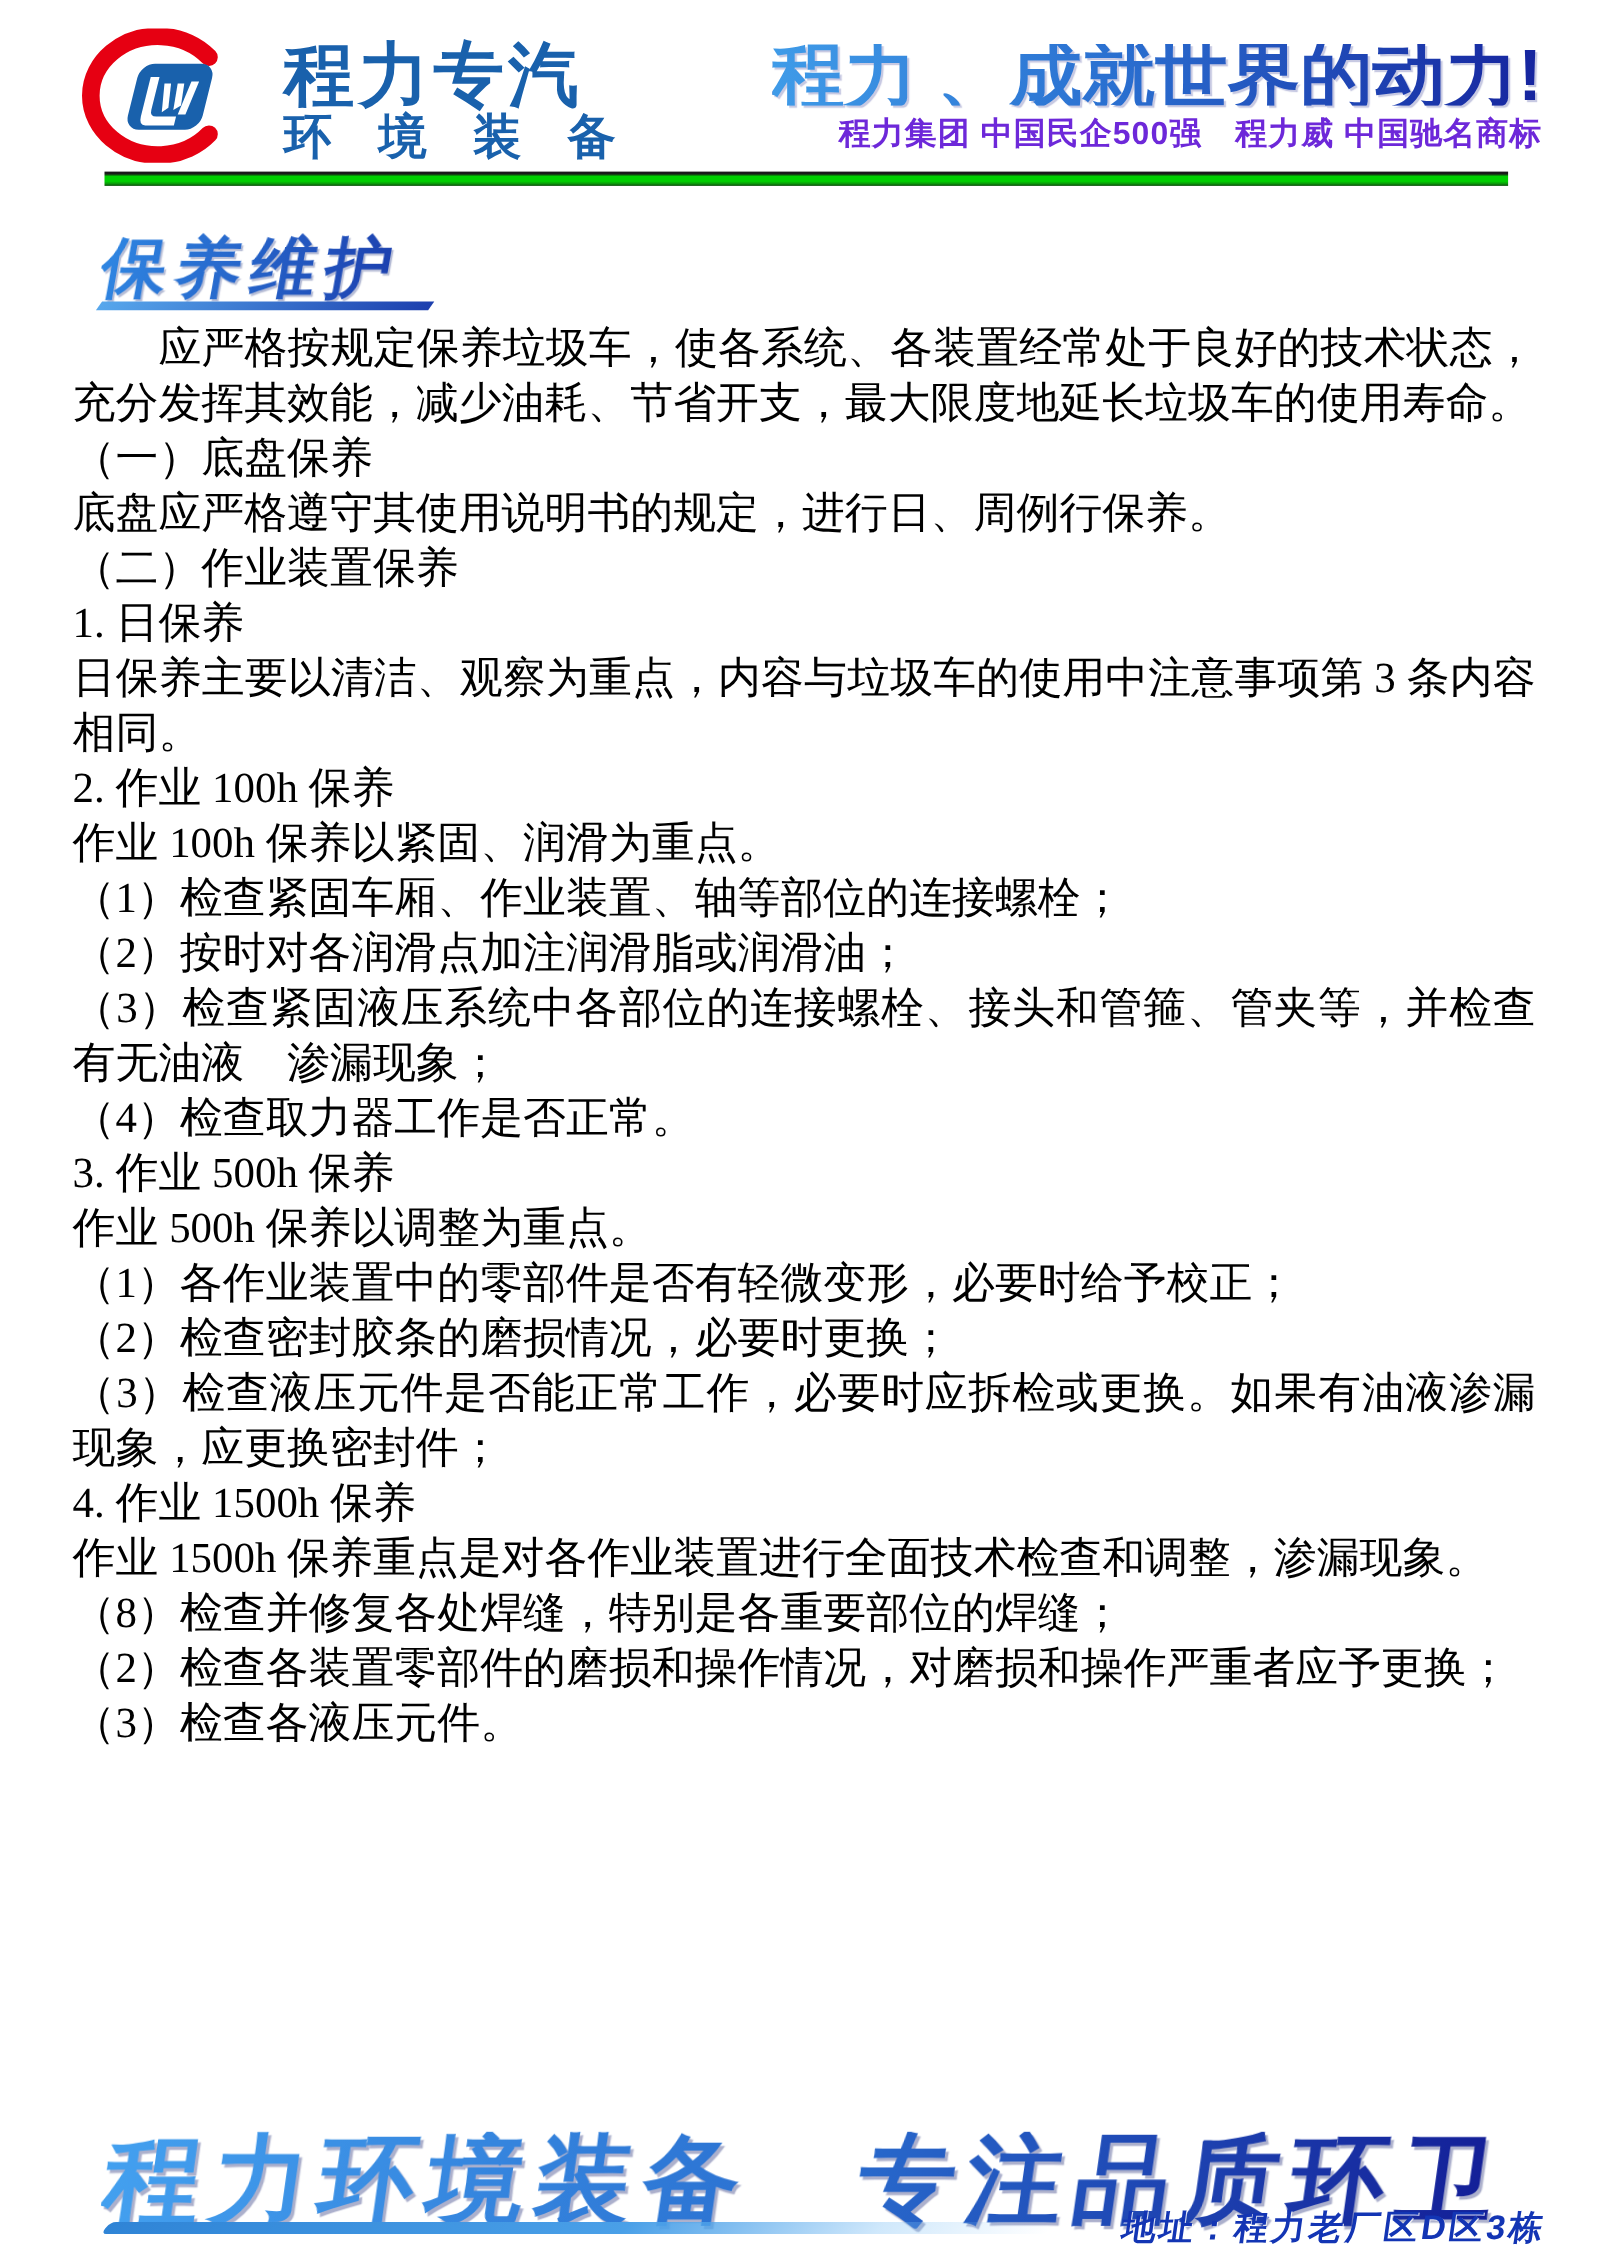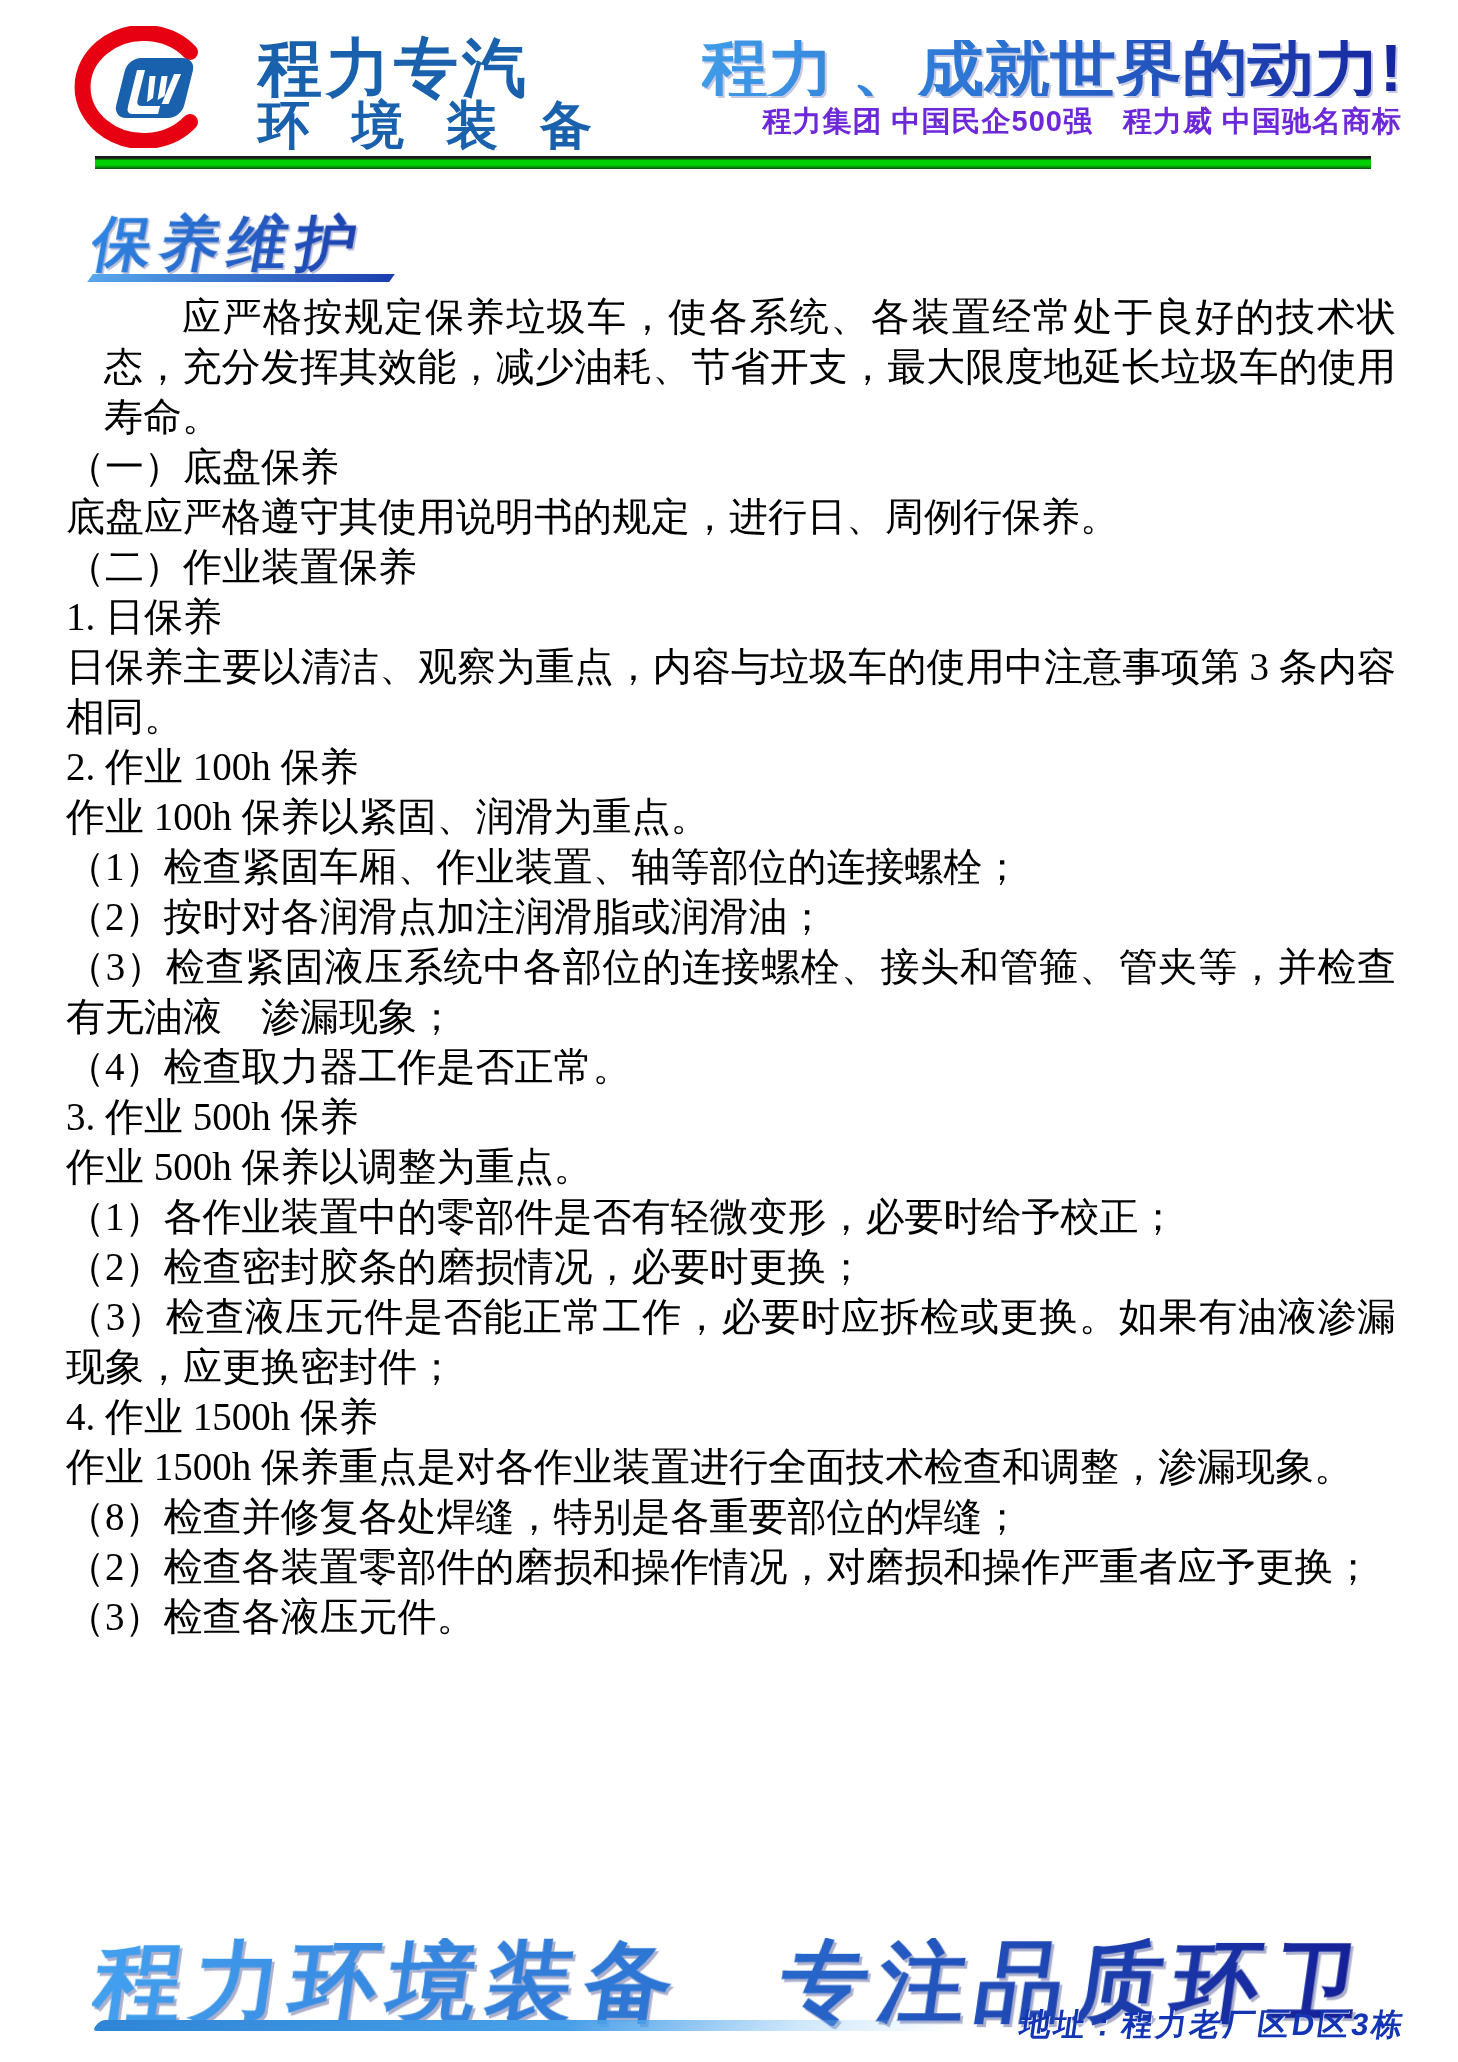--- a/index.html
+++ b/index.html
@@ -16,21 +16,21 @@
 
   
   .header { position: absolute; left: 0; top: 0; width: 100%; height: 156px; padding-left: 14px; }
   .emblem { position: absolute; left: 74px; top: 26px; width: 142px; height: 122px; }
   .brand-text { position: absolute; left: 258px; top: 36px; width: 320px; }
   .brand-name {
     font-size: 64px; font-weight: bold; color: #1961ac;
     letter-spacing: 4px; line-height: 64px; white-space: nowrap;
   }
   .brand-sub {
-    margin-top: 4px; font-size: 52px; font-weight: bold; color: #1961ac;
+    margin-top: 4px; font-size: 44px; font-weight: bold; color: #1961ac;
     letter-spacing: 42px; line-height: 42px; white-space: nowrap; text-align: right;
   }
   .head-right { position: absolute; right: 56px; top: 40px; text-align: right; }
   .slogan {
     font-size: 66px; font-weight: bold; line-height: 56px; white-space: nowrap;
     background: linear-gradient(90deg, #3f9be8 0%, #2a6fd0 45%, #16249e 100%);
     -webkit-background-clip: text; background-clip: text; color: transparent;
     filter: drop-shadow(2px 2px 0 rgba(30,40,140,0.25));
   }
   .credentials {
@@ -56,21 +56,21 @@
     position: absolute; left: 90px; top: 274px; width: 302px; height: 8px;
     transform: skewX(-35deg);
     background: linear-gradient(90deg, #57a7ec 0%, #1c3fae 100%);
   }
   .article-body {
     position: absolute; left: 66px; top: 292px; width: 1330px;
     font-family: "Liberation Serif", "DejaVu Serif", serif;
     font-size: 39px; line-height: 50px; color: #000000;
   }
   .article-body p { text-align: justify; text-justify: inter-ideograph; }
-  .article-body p.indent { text-indent: 2em; margin-left: 38px; }
+  .article-body p.indent { text-indent: 2em; }
 
   
   .footer-banner {
     position: absolute; left: 95px; top: 1938px; white-space: nowrap;
     font-size: 88px; font-weight: bold; letter-spacing: 10px; line-height: 88px;
     transform: skewX(-8deg);
     background: linear-gradient(90deg, #43a0ef 0%, #2a6fd0 50%, #131d96 100%);
     -webkit-background-clip: text; background-clip: text; color: transparent;
     filter: drop-shadow(3px 3px 0 rgba(16,28,110,0.35));
   }

